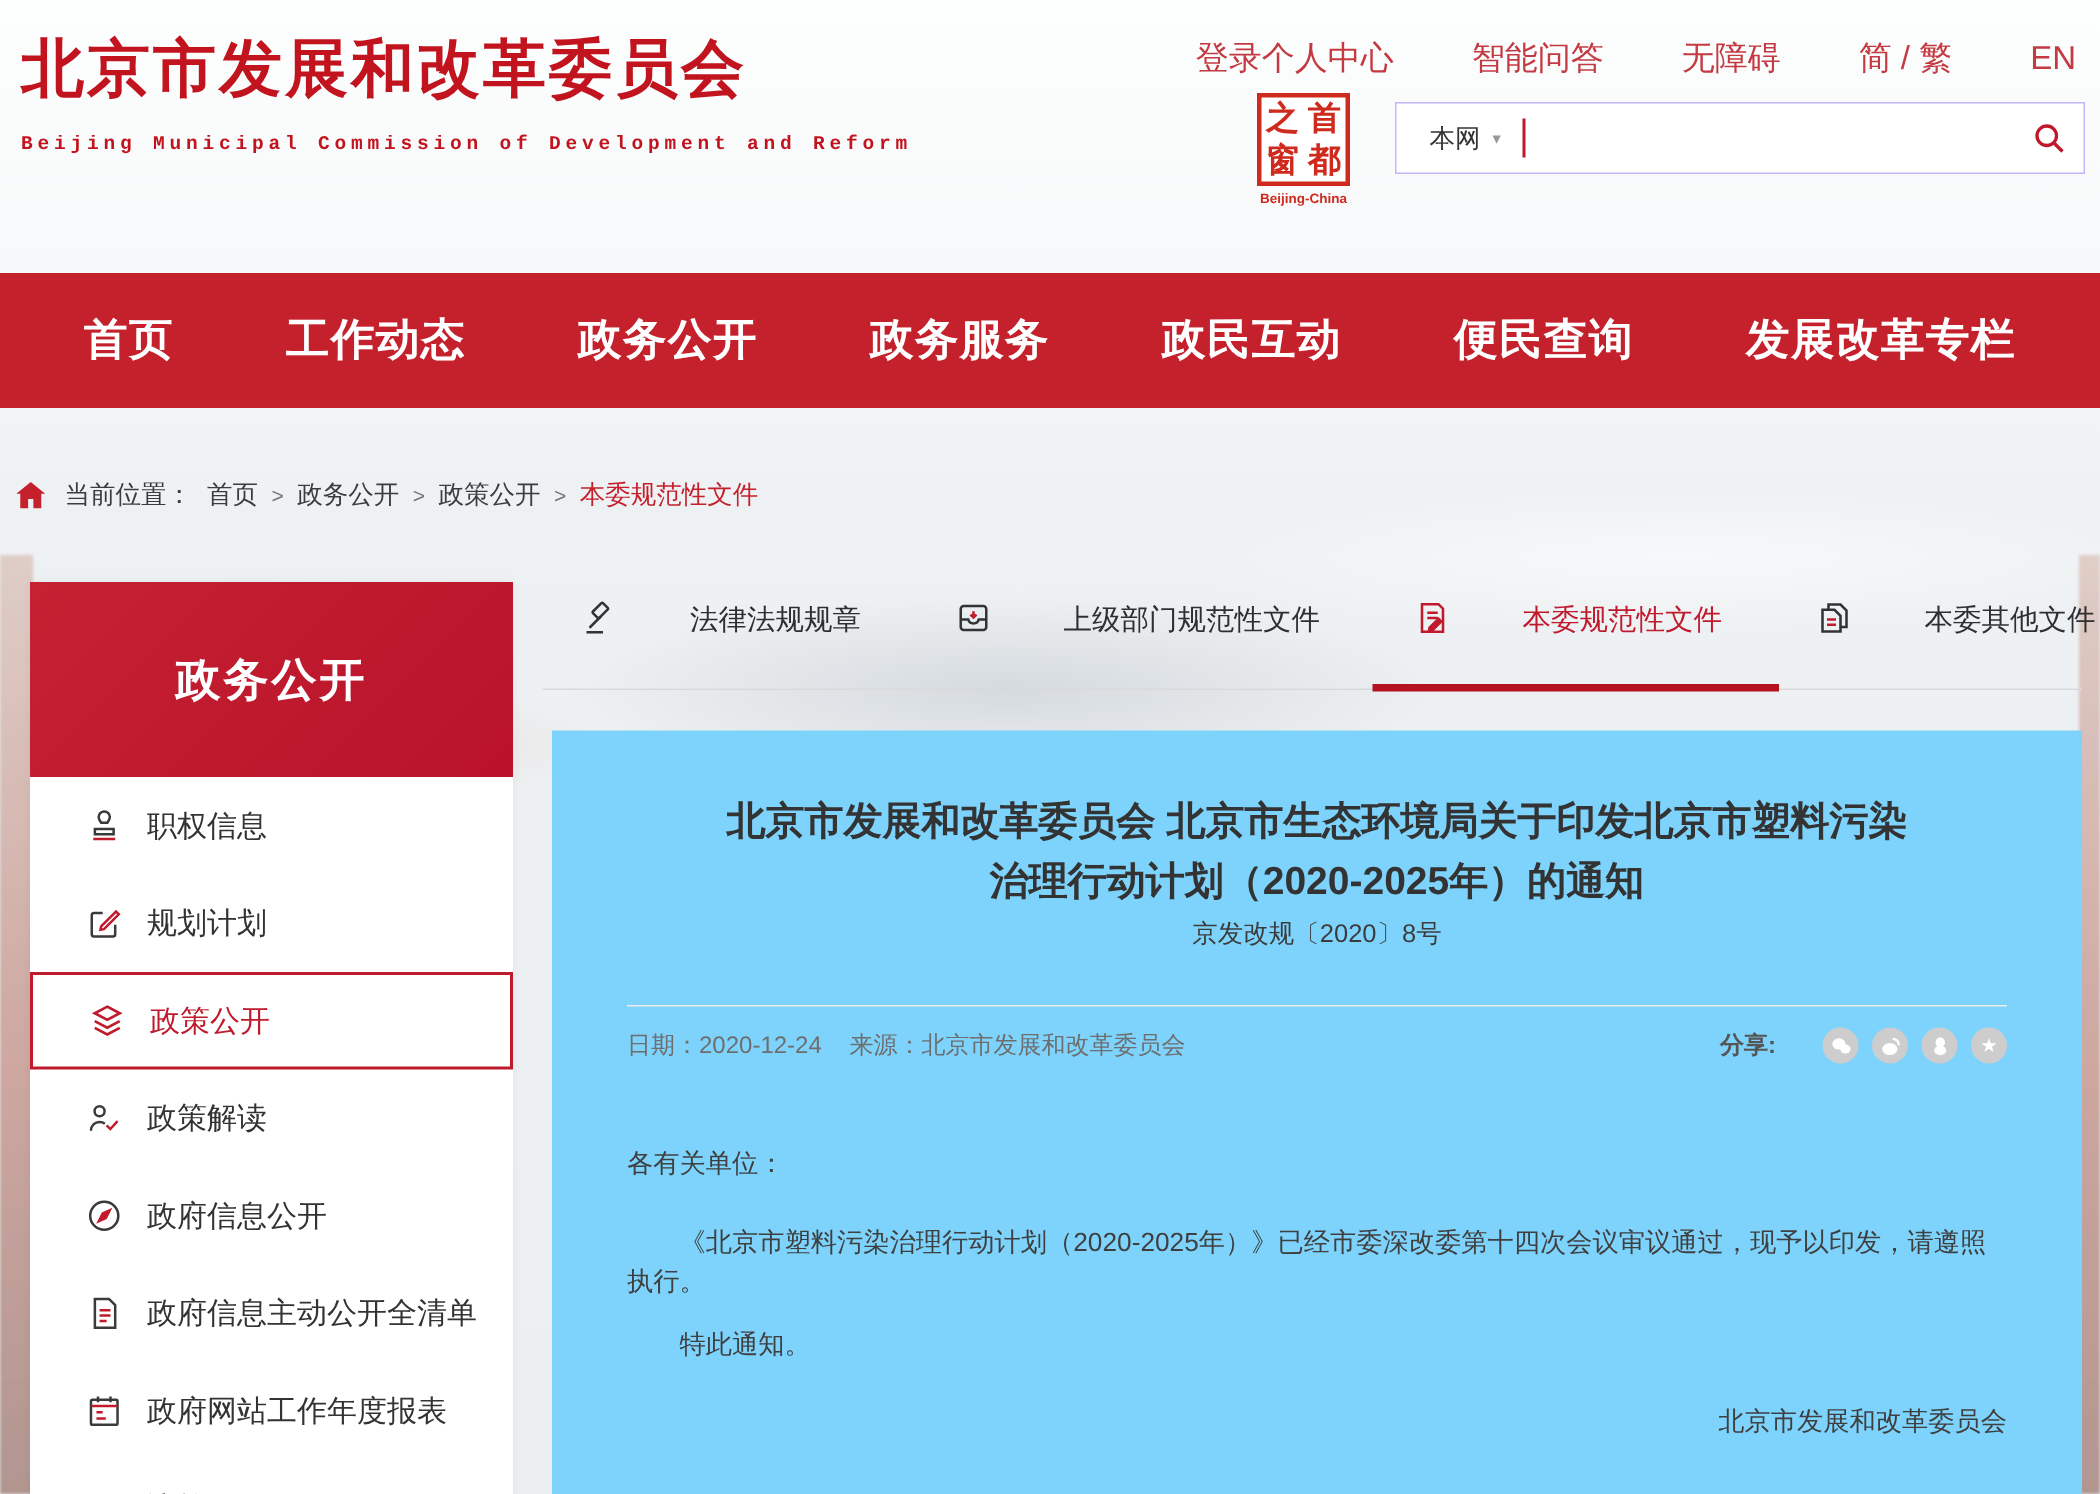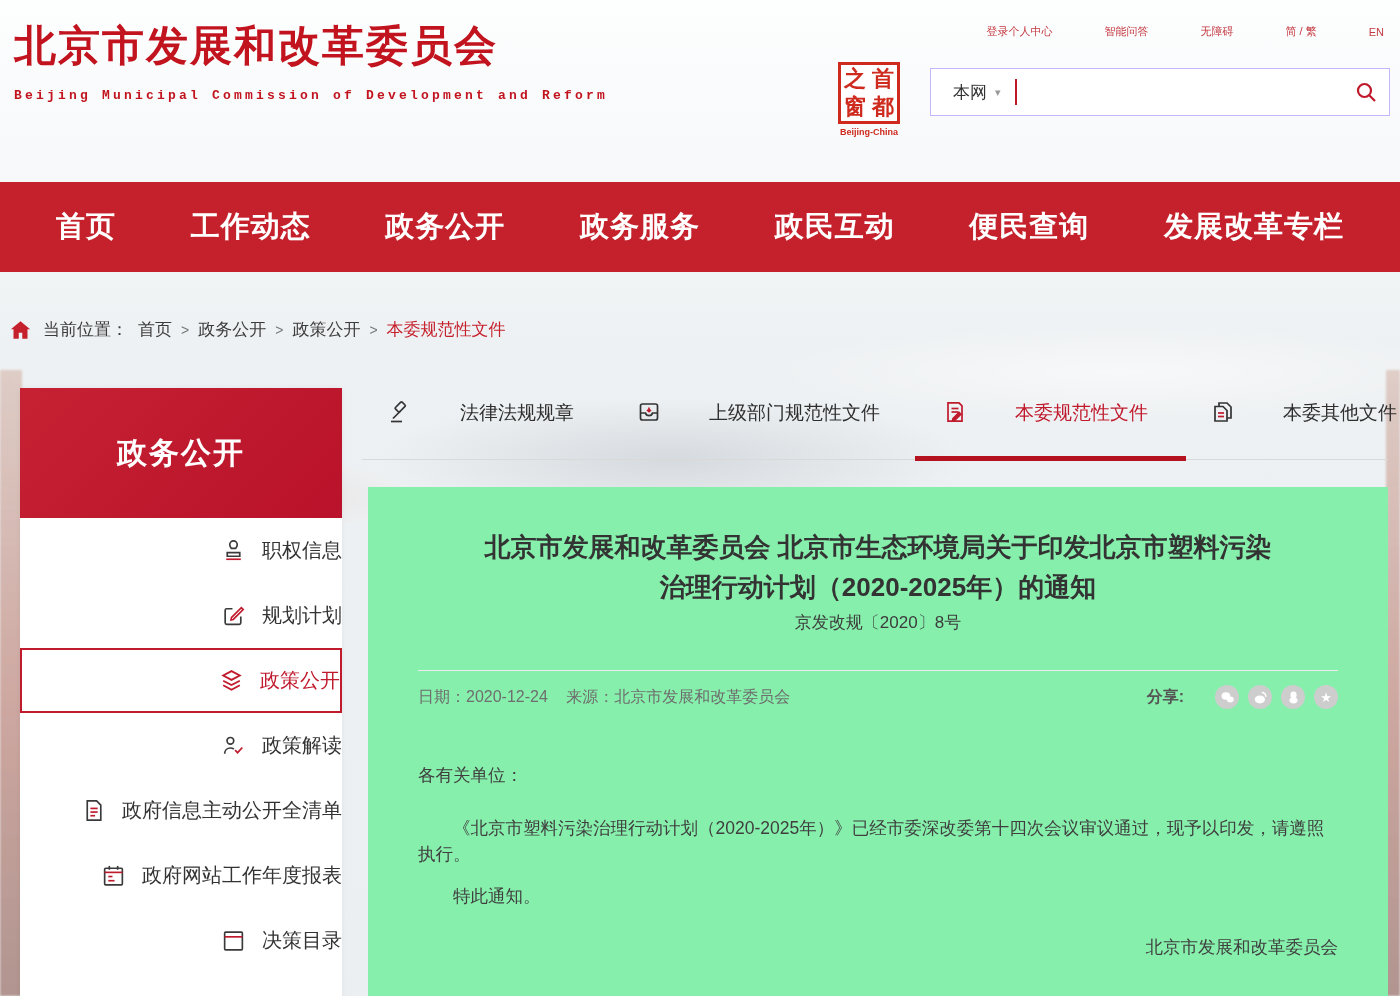--- a/index.html
+++ b/index.html
@@ -22,21 +22,21 @@
       radial-gradient(ellipse 500px 70px at 80% 40%, rgba(255,255,255,.5), transparent 70%);
   }
 
   
   .topbar { position:absolute; left:0; top:0; width:1400px; height:182px; z-index:2; }
   .logo { position:absolute; left:14px; top:18px; }
   .logo-title { font-size:42px; font-weight:bold; color:#c2141f; letter-spacing:2px; }
   .logo-sub { margin-top:14px; font-family:"Liberation Mono","DejaVu Sans Mono",monospace;
     font-size:13px; font-weight:bold; color:#c2141f; letter-spacing:3.2px; }
   .toplinks { position:absolute; right:16px; top:24px; display:flex; align-items:center; }
-  .toplink { font-size:11px; color:#c43a42; margin-left:52px; cursor:pointer; white-space:nowrap; }
+  .toplink { font-size:22px; color:#c43a42; margin-left:52px; cursor:pointer; white-space:nowrap; }
   .seal { position:absolute; left:831px; top:62px; width:76px; text-align:center; }
   .seal-box { width:62px; height:62px; margin:0 auto; border:3px solid #cf2a1e; display:grid;
     grid-template-columns:1fr 1fr; background:#fff; }
   .seal-box span { font-size:22px; font-weight:bold; color:#cf2a1e; line-height:28px; }
   .seal-cap { font-size:9px; font-weight:bold; color:#cf2a1e; margin-top:3px; letter-spacing:0; }
   .searchbox { position:absolute; left:930px; top:68px; width:460px; height:48px; background:#fff;
     border:1px solid #c4b5fd; display:flex; align-items:center; }
   .search-scope { display:flex; align-items:center; padding:0 14px 0 22px; cursor:pointer; }
   .search-scope-label { font-size:17px; color:#333; }
   .search-caret { font-size:11px; color:#999; margin-left:8px; }
@@ -61,42 +61,42 @@
   .crumb-sep { margin:0 9px; color:#777; font-size:14px; }
   .crumb-link.current { color:#c5212c; }
 
   
   .sidebar { position:absolute; left:20px; top:388px; width:322px; height:620px; background:#fff;
     z-index:3; box-shadow:0 0 6px rgba(0,0,0,.05); }
   .sidebar-header { height:130px; background:linear-gradient(135deg,#c62133 0%,#b9122a 100%);
     display:flex; align-items:center; justify-content:center; }
   .sidebar-header span { color:#fff; font-size:30px; font-weight:bold; letter-spacing:2px; }
   .side-item { height:65px; display:flex; align-items:center; padding-left:36px; cursor:pointer;
-    color:#333;justify-content:flex-end; }
+    color:#333; }
   .side-item .ico { width:27px; height:27px; margin-right:15px; flex:0 0 27px; display:flex;
     align-items:center; justify-content:center; }
   .side-item .lbl { font-size:20px; white-space:nowrap; }
   .side-item.active { border:2px solid #c01a2d; color:#c01a2d; }
   .side-item.active .lbl { color:#c01a2d; }
 
   
   .tabs { position:absolute; left:368px; top:400px; width:1020px; height:60px; display:flex;
     align-items:center; padding-left:20px; z-index:2; }
   .tabs .baseline { position:absolute; left:-6px; right:0; bottom:0; height:1px; background:#d9d9d9; }
   .tab { display:flex; align-items:flex-start; cursor:pointer; height:100%; position:relative;
     margin-right:30px;gap:40px; }
   .tab .tico { width:24px; height:24px; margin-right:8px; display:flex; align-items:center; }
   .tab .tlbl { font-size:19px; color:#2f2f2f; white-space:nowrap; }
   .tab.active .tlbl { color:#c01a2d; }
   .tab.active::after { content:""; position:absolute; left:-28px; right:-38px; bottom:-1px;
     height:5px; background:#b5121f; }
   .tabsep { width:1px; height:22px; background:#c9c9c9; margin-right:33px; }
 
   
-  .maincard { position:absolute; left:368px; top:487px; width:1020px; height:509px; background:#86efac;
+  .maincard { position:absolute; left:368px; top:487px; width:1020px; height:509px; background:#7dd3fc;
     z-index:3; padding:40px 50px 0 50px; }
   .art-title { text-align:center; font-size:26px; font-weight:bold; color:#333; line-height:40px;
     padding:0 55px; }
   .art-docnum { text-align:center; font-size:17px; color:#3c3c3c; margin-top:4px; }
   .art-divider { border-top:1px solid #ececec; margin-top:36px; }
   .meta-row { display:flex; justify-content:space-between; align-items:center; margin-top:14px; }
   .meta-left { font-size:16px; color:#6e6e6e; }
   .meta-left .sp { display:inline-block; width:14px; }
   .share { display:flex; align-items:center; }
   .share-label { font-size:16px; color:#555; font-weight:bold; margin-right:22px; }
@@ -227,20 +227,29 @@
     <span class="ico">
       <svg width="25" height="25" viewBox="0 0 24 24" fill="none" stroke="#3a3a3a" stroke-width="1.6">
         <circle cx="9" cy="7.5" r="3.2"></circle>
         <path d="M3.5 20c0-3.4 2.5-5.6 5.5-5.6 1.3 0 2.5.4 3.4 1.1"></path>
         <path d="M13.5 16.5l2.4 2.4 4.6-5" stroke="#c01a2d"></path>
       </svg>
     </span>
     <span class="lbl">政策解读</span>
   </div>
 
+  <div class="side-item">
+    <span class="ico">
+      <svg width="25" height="25" viewBox="0 0 24 24" fill="none" stroke="#3a3a3a" stroke-width="1.6">
+        <circle cx="12" cy="12" r="9"></circle>
+        <path d="M8.5 15.5 L11 10.5 L15.5 8.5 L13 13.5 Z" stroke="#c01a2d" fill="#c01a2d"></path>
+      </svg>
+    </span>
+    <span class="lbl">政府信息公开</span>
+  </div>
 
   <div class="side-item">
     <span class="ico">
       <svg width="25" height="25" viewBox="0 0 24 24" fill="none" stroke="#3a3a3a" stroke-width="1.6">
         <path d="M6 2.8h9l4 4V21.2H6z"></path>
         <line x1="9" y1="10" x2="16" y2="10" stroke="#c01a2d"></line>
         <line x1="9" y1="13.5" x2="16" y2="13.5" stroke="#c01a2d"></line>
         <line x1="9" y1="17" x2="13.5" y2="17" stroke="#c01a2d"></line>
       </svg>
     </span>

